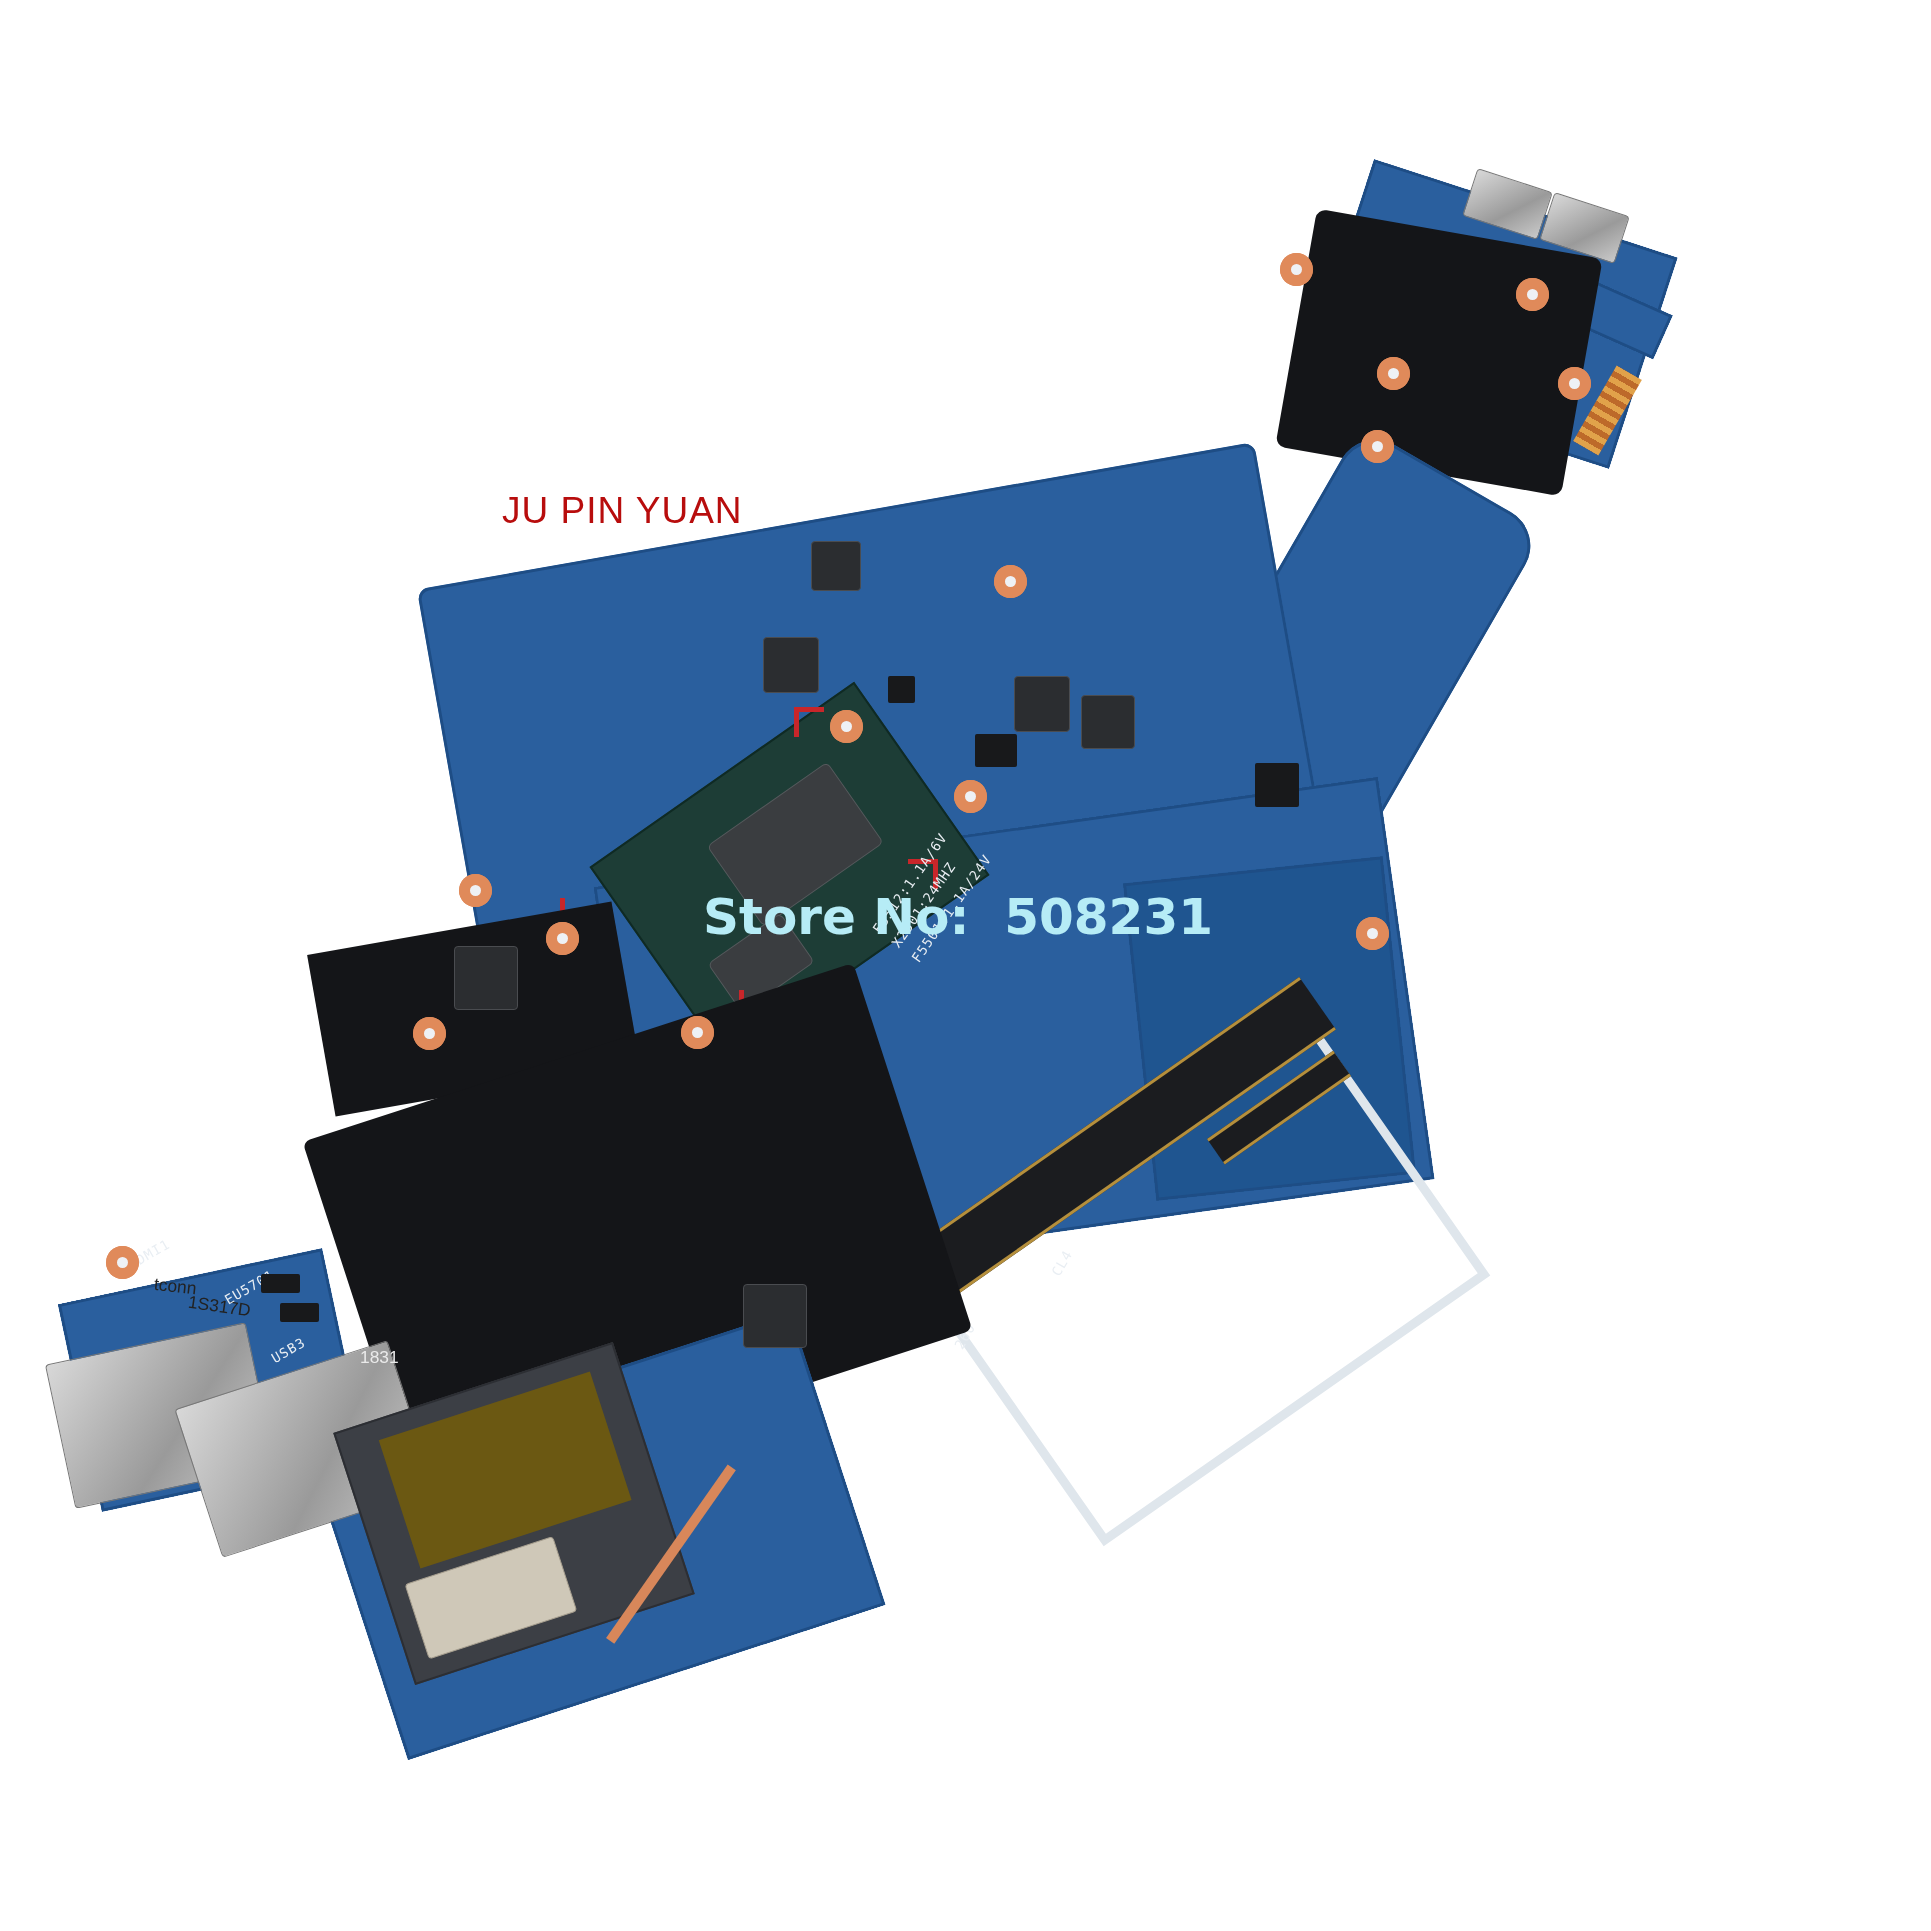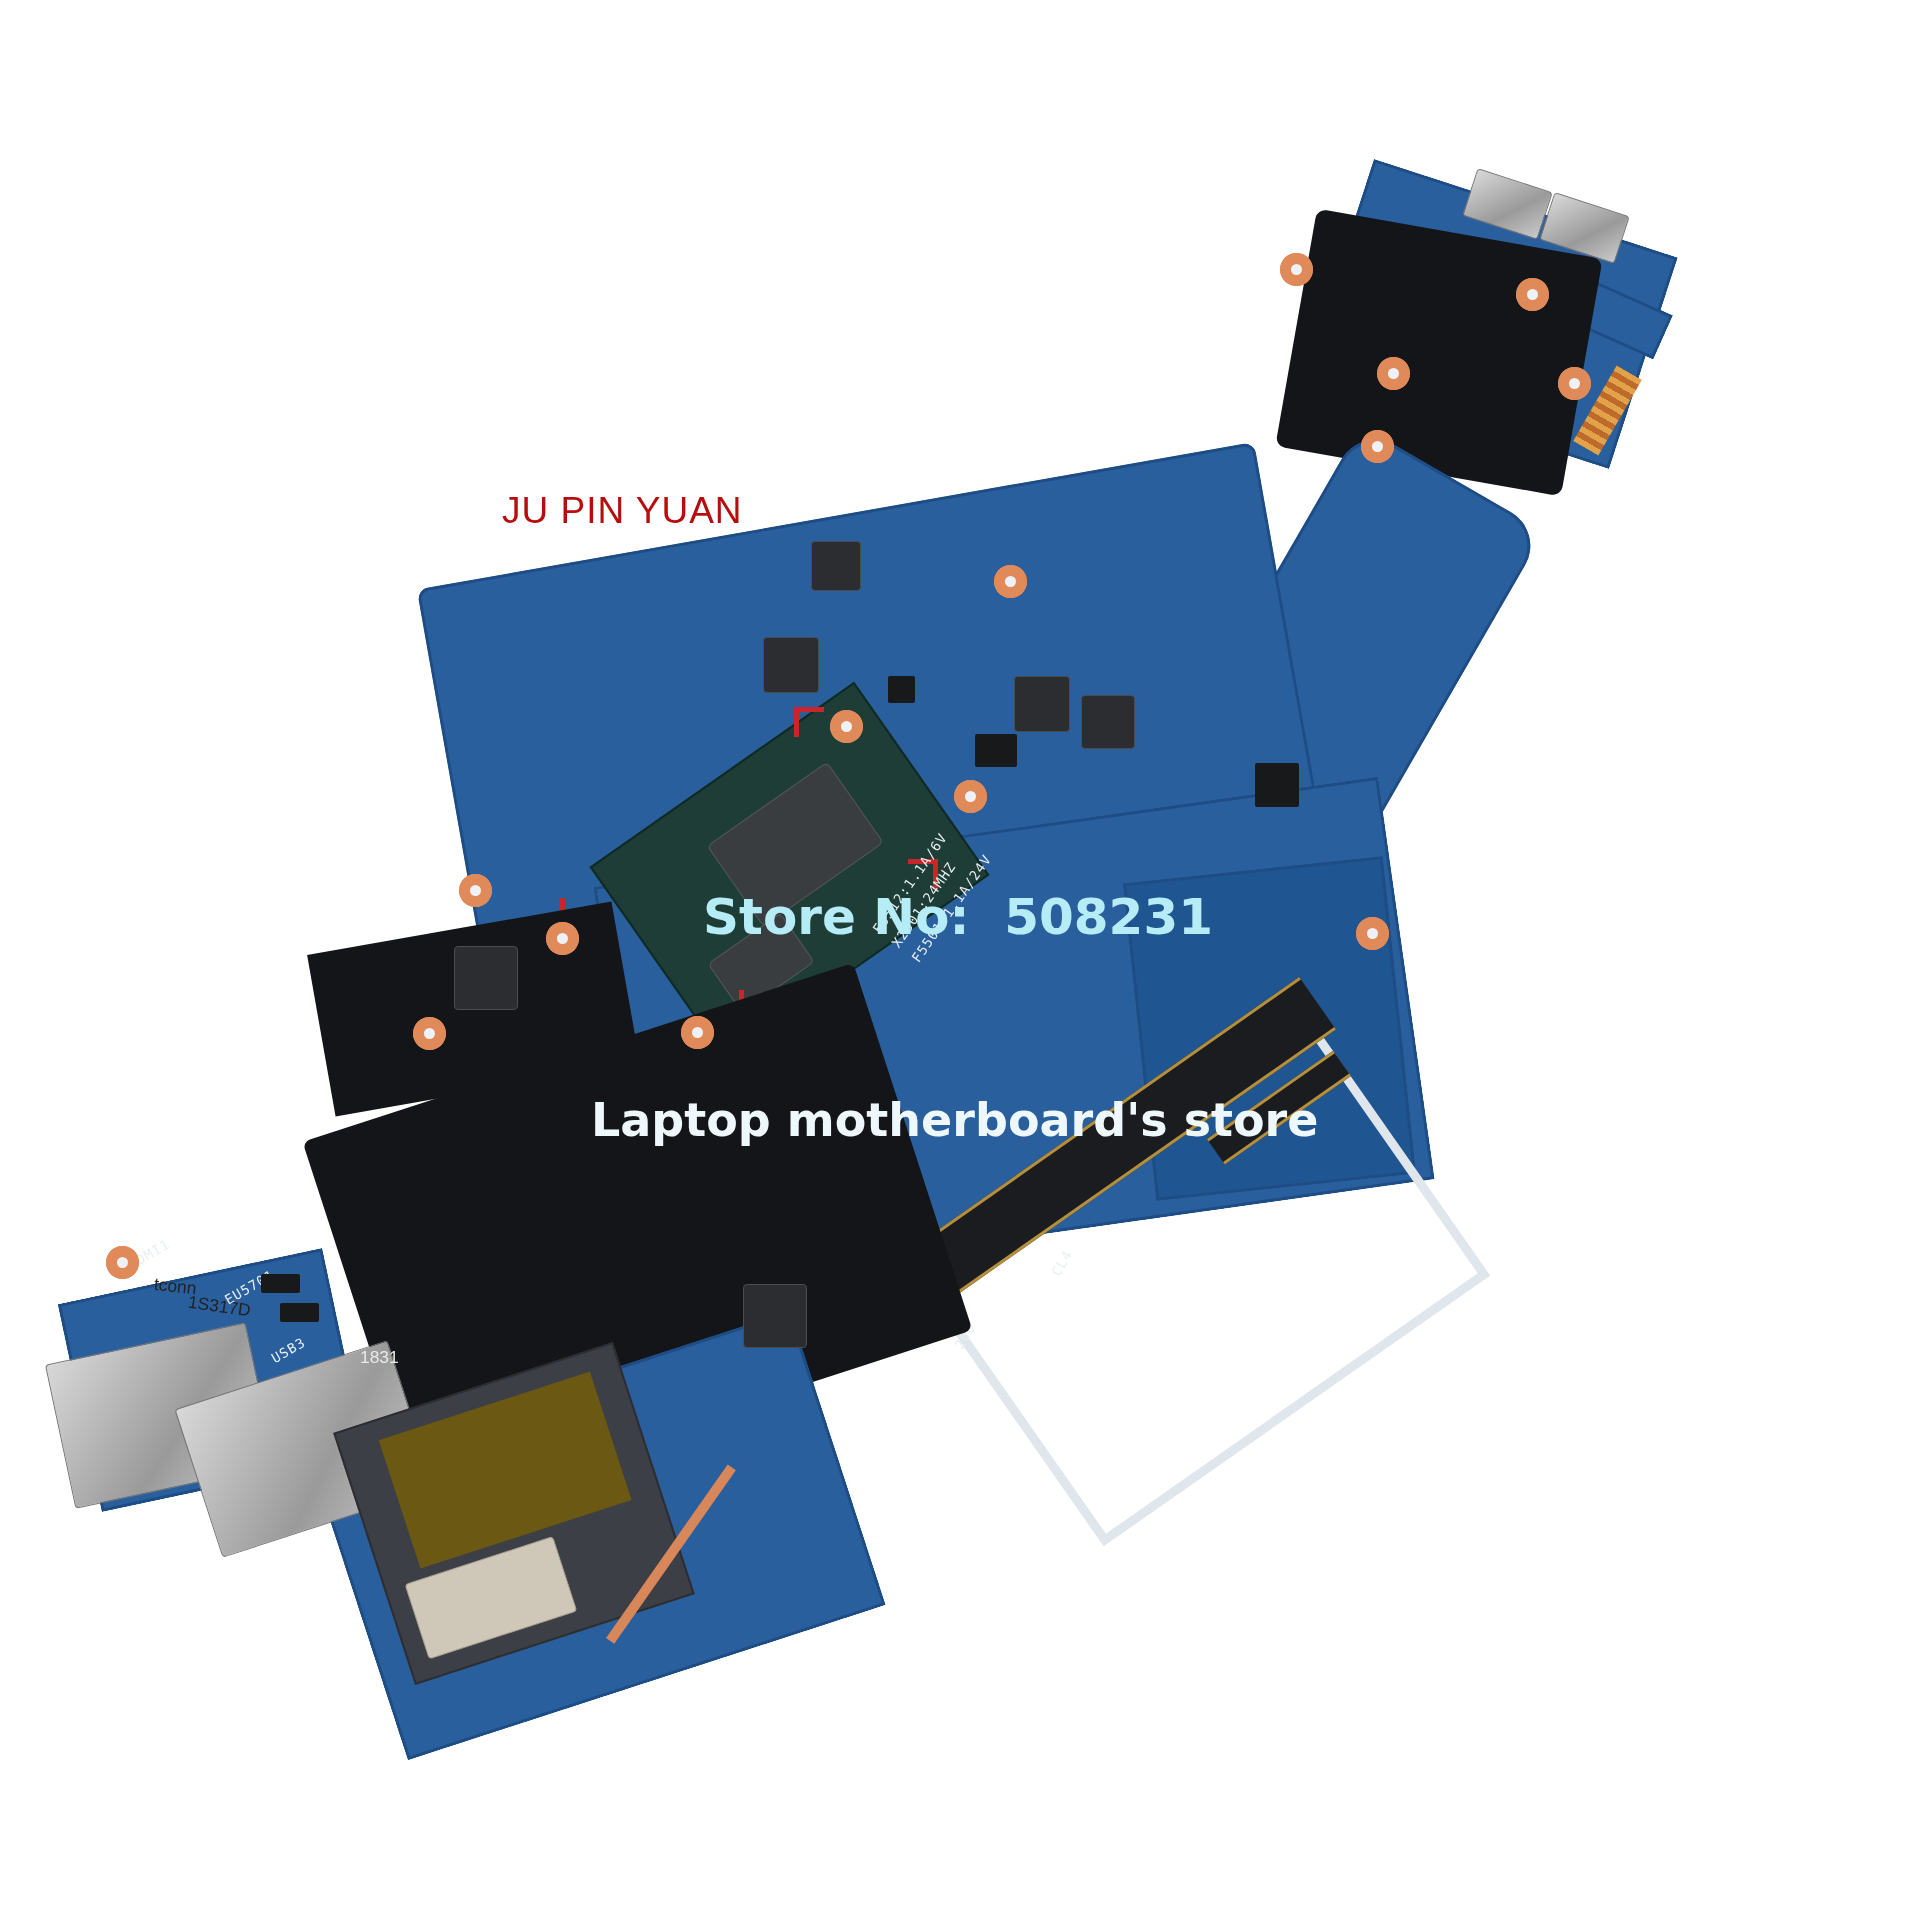--- a/index.html
+++ b/index.html
@@ -110,15 +110,14 @@
   <div class="hole" style="left:1356px; top:917px;"></div>
   <div class="hole" style="left:1280px; top:253px;"></div>
   <div class="hole" style="left:1377px; top:357px;"></div>
   <div class="hole" style="left:1516px; top:278px;"></div>
   <div class="hole" style="left:1558px; top:367px;"></div>
   <div class="hole" style="left:106px; top:1246px;"></div>
   <div class="hole" style="left:1361px; top:430px;"></div>
 
   <div class="wm-brand">JU PIN YUAN</div>
   <div class="wm-store">Store No:  508231</div>
-  <div class="wm-tag">Laptop motherboard's store</div>
 </div>
 
 
 </body></html>

